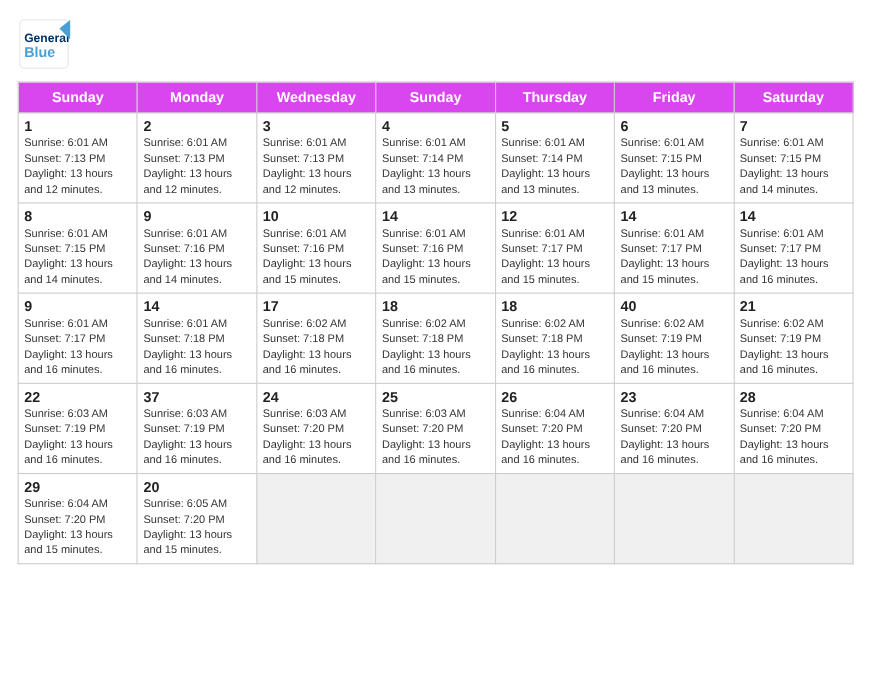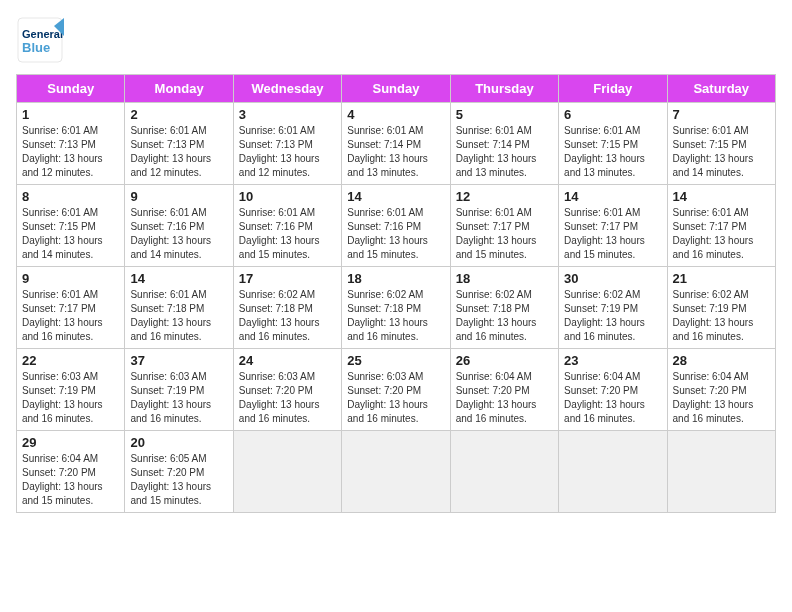--- a/index.html
+++ b/index.html
@@ -265,21 +265,21 @@
       </td>
         <td>
         <span class="day-number">18</span>
         <div class="day-info">
           Sunrise: 6:02 AM<br>
           Sunset: 7:18 PM<br>
           Daylight: 13 hours and 16 minutes.
         </div>
       </td>
         <td>
-        <span class="day-number">30</span>
+        <span class="day-number">40</span>
         <div class="day-info">
           Sunrise: 6:02 AM<br>
           Sunset: 7:19 PM<br>
           Daylight: 13 hours and 16 minutes.
         </div>
       </td>
         <td>
         <span class="day-number">21</span>
         <div class="day-info">
           Sunrise: 6:02 AM<br>

